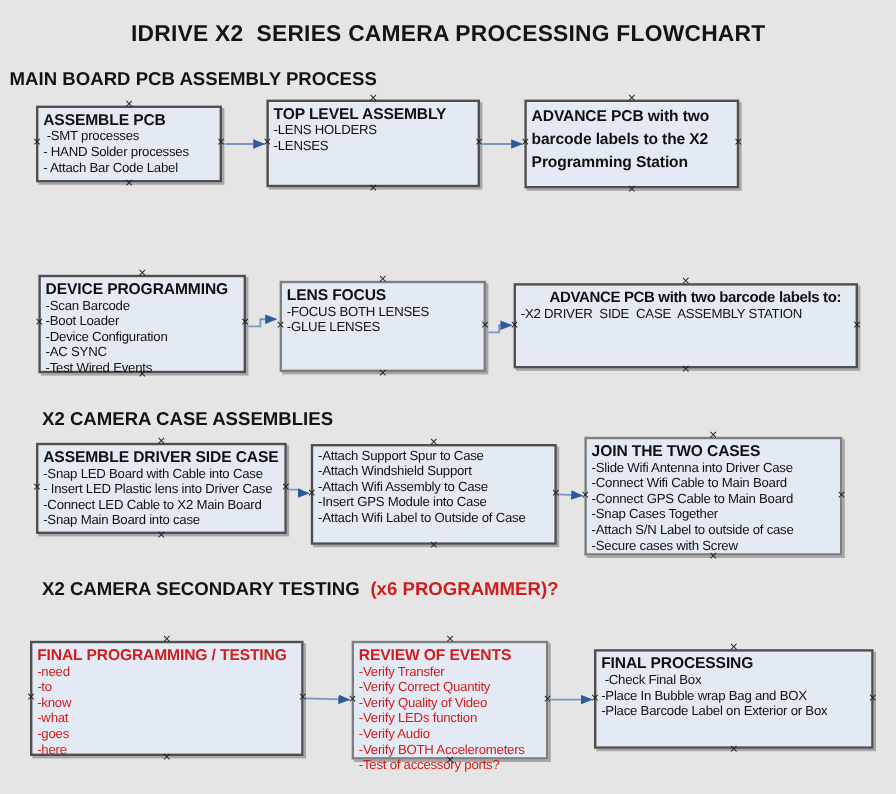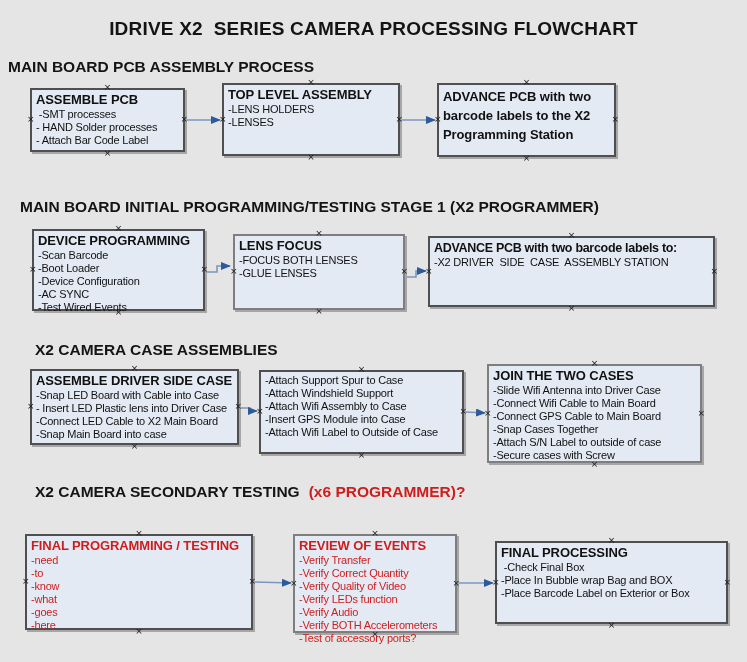--- a/index.html
+++ b/index.html
@@ -11,21 +11,21 @@
   #heading-1{left:8px;top:58px;}
   #heading-2{left:20px;top:198px;}
   #heading-3{left:35px;top:341px;text-align:right;}
   #heading-4{left:35px;top:483px;}
   .heading-suffix{color:#cf1d1d;margin-left:9px;}
   .box{position:absolute;background:#e4eaf4;border:2px solid #4f4f4f;
        box-shadow:2px 2px 0 #a6a6a6;padding:2px 4px;box-sizing:border-box;overflow:visible;}
   .gray-border{border-color:#7e7e7e;}
   .box-title{font-weight:bold;font-size:13px;line-height:16px;white-space:nowrap;letter-spacing:-.1px;}
   .wrap-title .box-title{white-space:normal;line-height:19px;}
-  .tight-title .box-title{font-size:12.5px;letter-spacing:-.3px;}
+  .tight-title .box-title{font-size:12.5px;letter-spacing:-.3px;margin-left:24px;}
   .box-item{font-size:11px;line-height:13px;white-space:pre;letter-spacing:-.2px;}
   .red, .red .box-title, .red .box-item{color:#cf1d1d;}
   
   .handle{position:absolute;font-size:9px;line-height:9px;color:#1a1a1a;font-family:"DejaVu Sans",sans-serif;}
   .h-top{top:-7px;left:50%;transform:translateX(-50%);}
   .h-bottom{bottom:-8px;left:50%;transform:translateX(-50%);}
   .h-left{left:-5px;top:50%;transform:translateY(-55%);}
   .h-right{right:-5px;top:50%;transform:translateY(-55%);}
   
   #b11{left:30px;top:88px;width:155px;height:64px;}
@@ -44,21 +44,20 @@
   .arrow-line{stroke:#7b97c2;stroke-width:1.6;fill:none;}
 </style>
 </head>
 <body>
 
 <div id="canvas">
 
   <h1 id="main-title">IDRIVE X2  SERIES CAMERA PROCESSING FLOWCHART</h1>
 
   <h2 class="section-heading" id="heading-1">MAIN BOARD PCB ASSEMBLY PROCESS</h2>
-  <h2 class="section-heading" id="heading-2">MAIN BOARD INITIAL PROGRAMMING/TESTING STAGE 1 (X2 PROGRAMMER)</h2>
   <h2 class="section-heading" id="heading-3">X2 CAMERA CASE ASSEMBLIES</h2>
   <h2 class="section-heading" id="heading-4"><span>X2 CAMERA SECONDARY TESTING</span><span class="heading-suffix">(x6 PROGRAMMER)?</span></h2>
 
   <svg id="arrow-layer" viewBox="0 0 747 662">
     <defs>
       <marker id="ah" markerWidth="10" markerHeight="8" refX="9" refY="4" orient="auto" markerUnits="userSpaceOnUse">
         <path d="M0,0 L10,4 L0,8 z" fill="#2d5a9a"></path>
       </marker>
     </defs>
     <polyline class="arrow-line" points="187,120 220,120" marker-end="url(#ah)"></polyline>

